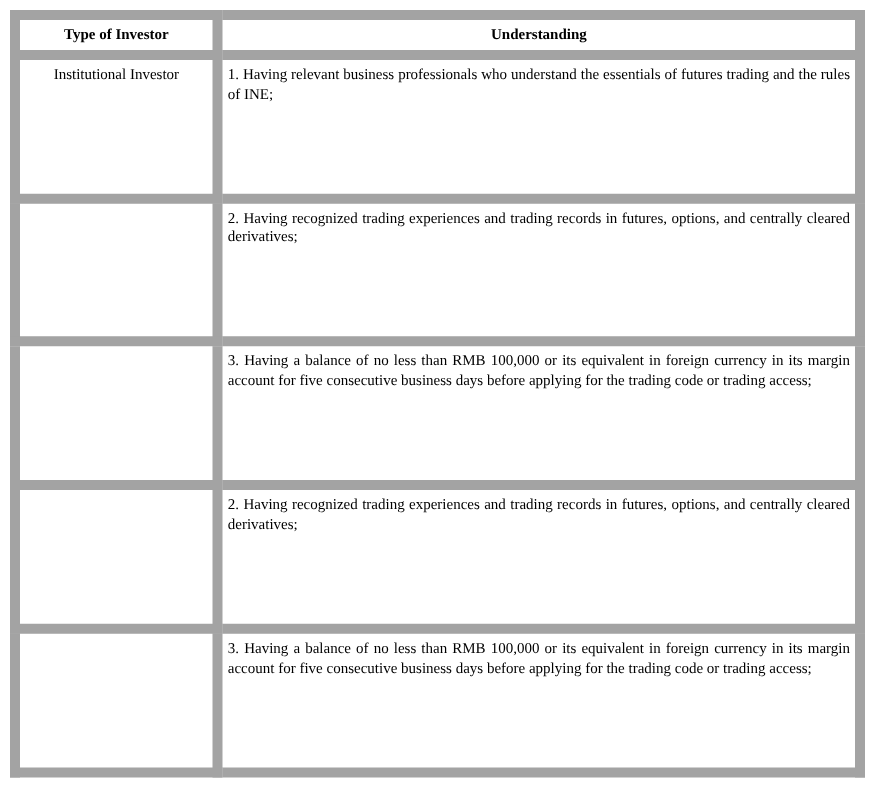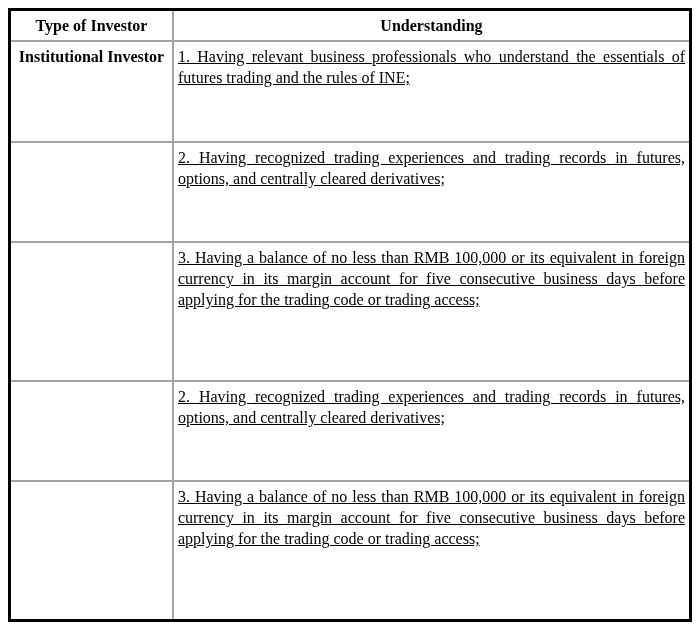--- a/index.html
+++ b/index.html
@@ -17,44 +17,42 @@
   }
   table.investor-table {
     width: 100%;
     height: 100%;
     border-collapse: collapse;
     border: 3px solid #000000;
     table-layout: fixed;
   }
   table.investor-table th,
   table.investor-table td {
-    border: 2px solid #a3a3a3;
-    font-size: 16px;
+    border: 8px solid #a3a3a3;
+    font-size: 12px;
     line-height: 1.32;
     color: #000000;
     vertical-align: top;
     box-sizing: border-box;
   }
   col.col-type { width: 24%; }
   col.col-req  { width: 76%; }
   th.header-cell {
     font-weight: bold;
     text-align: center;
     padding: 4px 4px;
     vertical-align: middle;
   }
   td.type-cell {
     text-align: center;
     padding: 4px 6px;
-    font-weight: bold;
   }
   td.req-cell {
     text-align: justify;
     padding: 4px 4px 8px 4px;
-    text-decoration: underline;
   }
 </style>
 </head>
 <body>
 
 <div class="page">
   <table class="investor-table">
     <colgroup>
       <col class="col-type">
       <col class="col-req">

